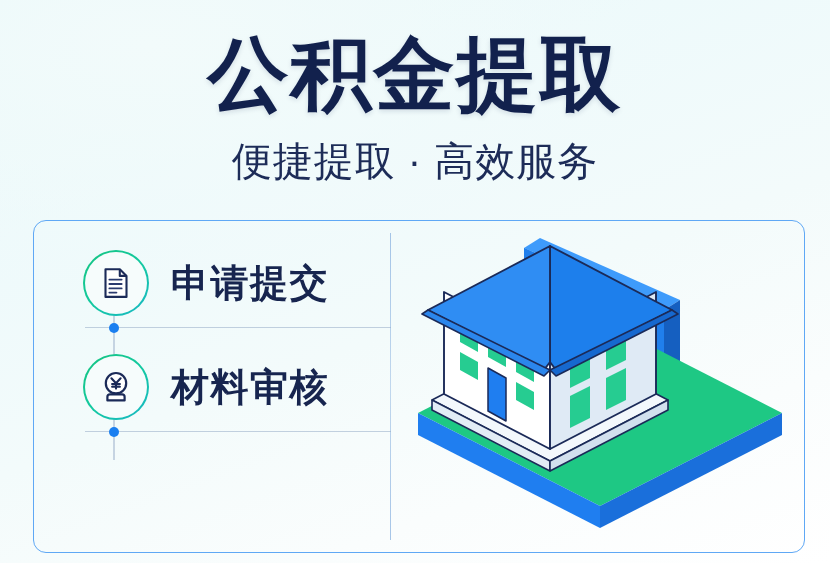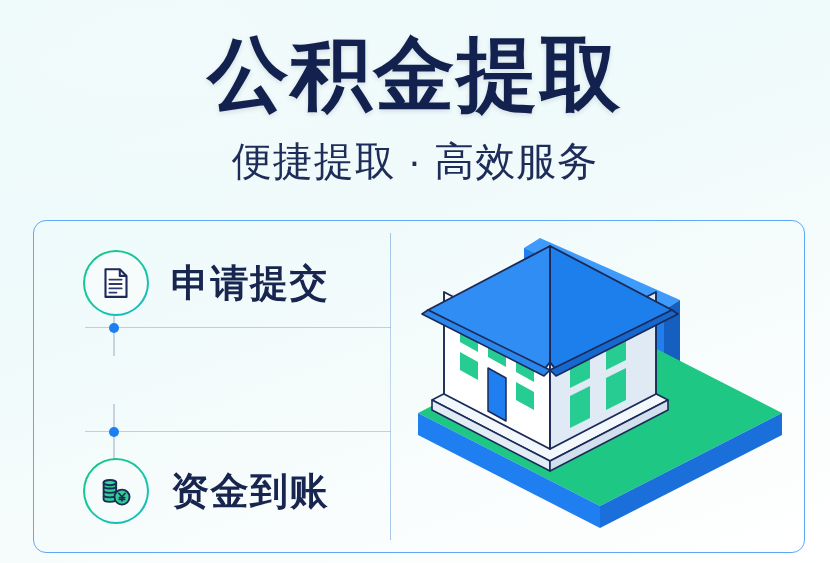--- a/index.html
+++ b/index.html
@@ -221,43 +221,37 @@
             <line x1="10.4" y1="13.6" x2="22.6" y2="13.6"></line>
             <line x1="10.4" y1="18.0" x2="22.6" y2="18.0"></line>
             <line x1="10.4" y1="22.4" x2="22.6" y2="22.4"></line>
             <line x1="10.4" y1="26.6" x2="17.4" y2="26.6"></line>
           </g>
         </svg>
       </div>
       <div class="step-label">申请提交</div>
     </div>
 
-
-    <div class="step step-3">
+    <div class="step step-2">
       <div class="badge">
         <svg width="36" height="36" viewBox="0 0 36 36">
-          <g stroke="#1b2a58" stroke-width="1.9" stroke-linejoin="round">
-            <path d="M5.6 23.0 v3.3 q0 2.6 6.3 2.6 t6.3-2.6 v-3.3 z" fill="#2fcf92"></path>
-            <path d="M5.6 18.5 v3.3 q0 2.6 6.3 2.6 t6.3-2.6 v-3.3 z" fill="#2fcf92"></path>
-            <path d="M5.6 14.0 v3.3 q0 2.6 6.3 2.6 t6.3-2.6 v-3.3 z" fill="#2fcf92"></path>
-            <path d="M5.6 9.6 v3.3 q0 2.6 6.3 2.6 t6.3-2.6 v-3.3 z" fill="#2fcf92"></path>
-            <ellipse cx="11.9" cy="9.6" rx="6.3" ry="2.6" fill="#35d79a"></ellipse>
+          <circle cx="18" cy="14.2" r="10.2" fill="#ffffff" stroke="#1b2a58" stroke-width="2.2"></circle>
+          <g stroke="#1b2a58" stroke-width="2.1" stroke-linecap="round" fill="none">
+            <line x1="13.4" y1="9.3" x2="18" y2="14.3"></line>
+            <line x1="22.6" y1="9.3" x2="18" y2="14.3"></line>
+            <line x1="18" y1="14.3" x2="18" y2="19.6"></line>
+            <line x1="14.1" y1="15.1" x2="21.9" y2="15.1"></line>
+            <line x1="14.1" y1="17.7" x2="21.9" y2="17.7"></line>
           </g>
-          <circle cx="24.0" cy="24.1" r="7.5" fill="#2fcf92" stroke="#1b2a58" stroke-width="1.9"></circle>
-          <g stroke="#1b2a58" stroke-width="1.6" stroke-linecap="round" fill="none">
-            <line x1="20.9" y1="20.4" x2="24.0" y2="23.8"></line>
-            <line x1="27.1" y1="20.4" x2="24.0" y2="23.8"></line>
-            <line x1="24.0" y1="23.8" x2="24.0" y2="28.0"></line>
-            <line x1="21.3" y1="24.6" x2="26.7" y2="24.6"></line>
-            <line x1="21.3" y1="26.4" x2="26.7" y2="26.4"></line>
-          </g>
+          <path d="M9.4 31.4 v-3.6 q0-2.5 2.6-2.5 h12 q2.6 0 2.6 2.5 v3.6 z" fill="#ffffff" stroke="#1b2a58" stroke-width="2.2" stroke-linejoin="round"></path>
         </svg>
       </div>
-      <div class="step-label">资金到账</div>
+      <div class="step-label">材料审核</div>
     </div>
+
 
   </div>
 
   <div class="illustration">
     <svg width="395" height="320" viewBox="0 0 395 320">
 
       <g>
         <path d="M114 20 L254 82 L254 185 L114 123 Z" fill="#1b6fd8"></path>
         <path d="M114 20 L254 82 L270 72 L130 10 Z" fill="#3e9bfb"></path>
         <path d="M254 82 L270 72 L270 175 L254 185 Z" fill="#155fc0"></path>

